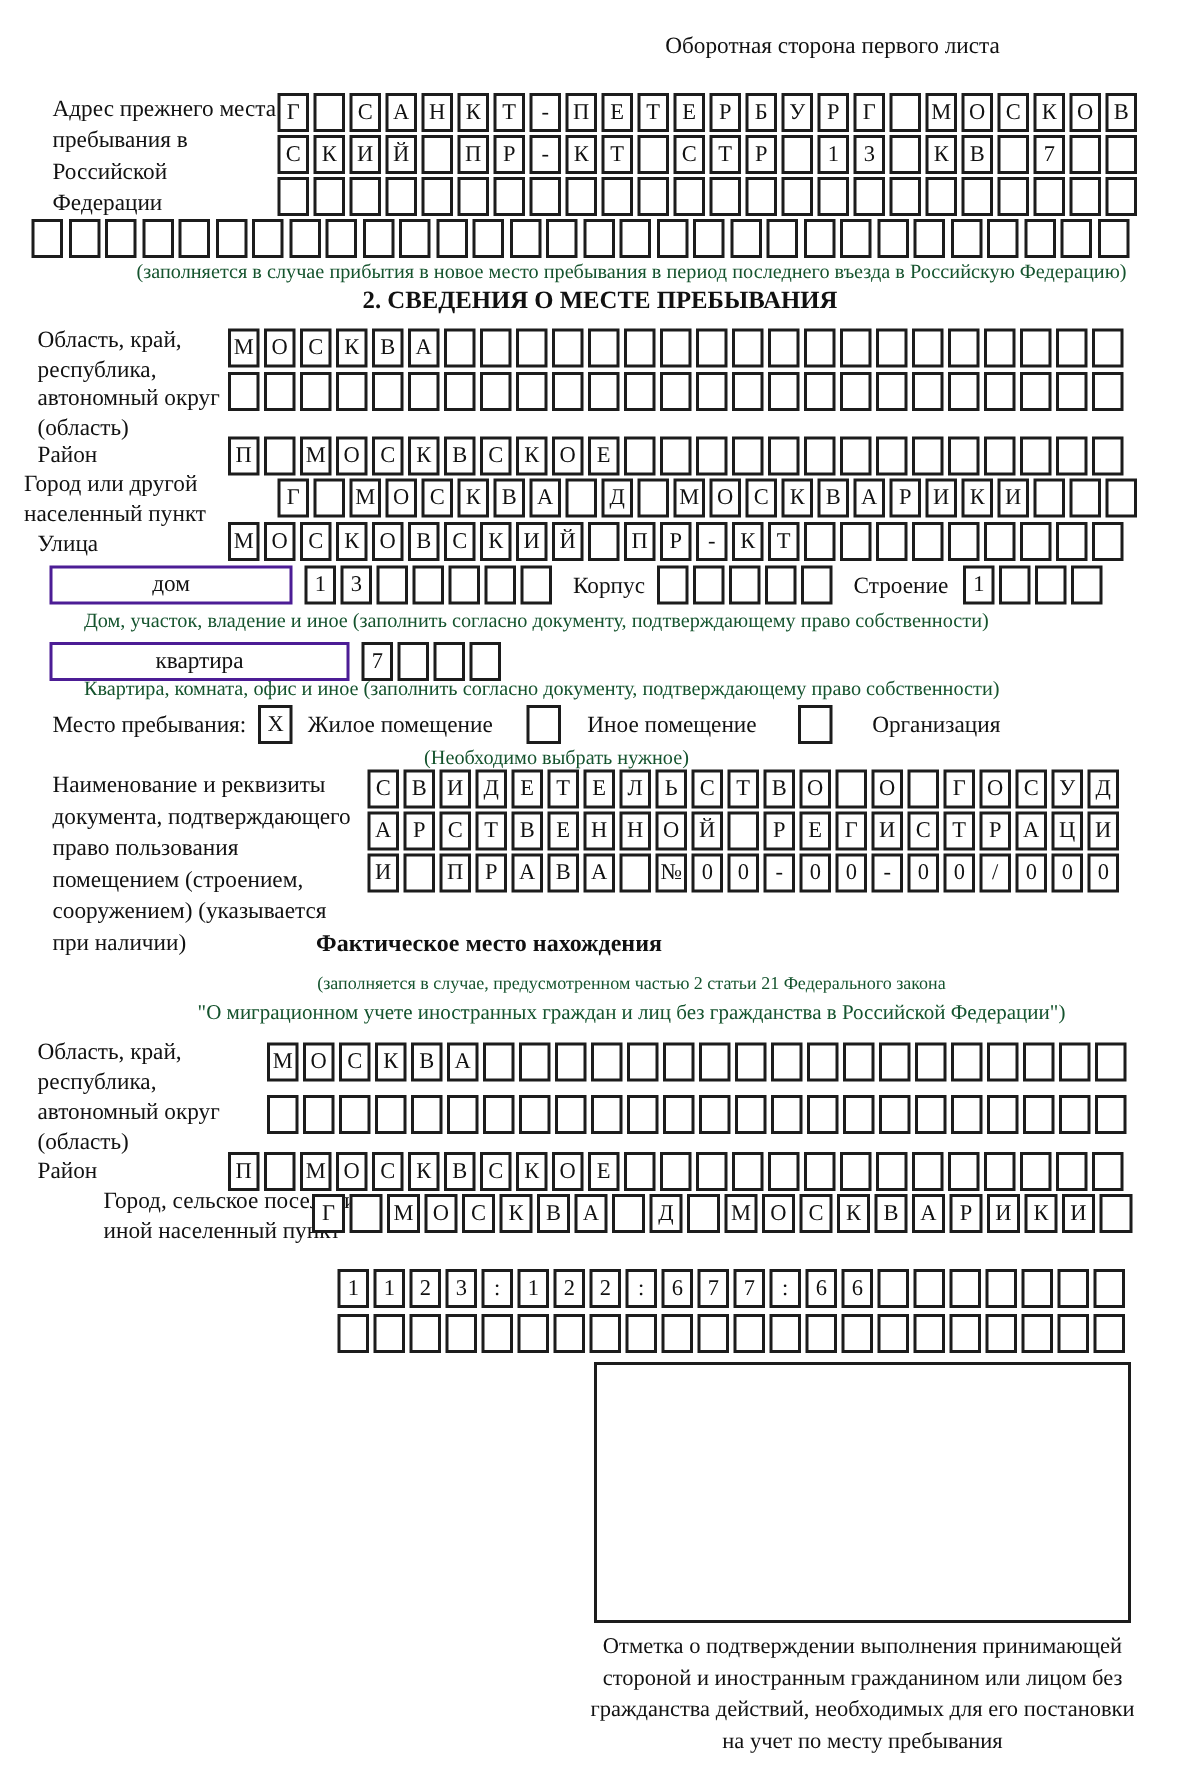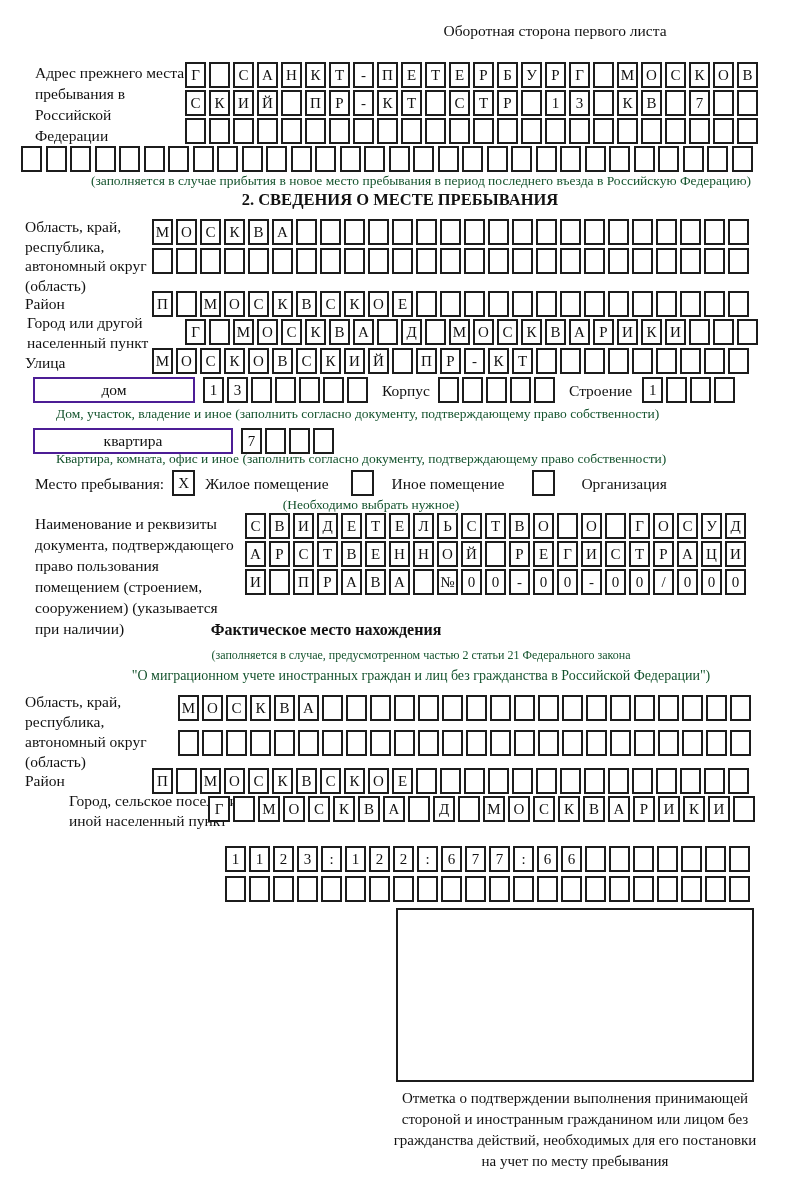--- a/index.html
+++ b/index.html
@@ -231,21 +231,21 @@
       <span class="cell"></span>
       <span class="cell"></span>
       <span class="cell"></span>
       <span class="cell"></span>
       <span class="cell"></span>
       <span class="cell"></span>
       <span class="cell"></span>
       <span class="cell"></span>
     </div>
 
-  <div class="abs lbl tight" style="top:313px; left:27px; width:158px;">Город или другой населенный пункт</div>
+  <div class="abs lbl tight" style="top:313px; left:16px; width:158px;">Город или другой населенный пункт</div>
   <div class="abs boxrow" style="top:319px; left:185px;">
       <span class="cell">Г</span>
       <span class="cell"></span>
       <span class="cell">М</span>
       <span class="cell">О</span>
       <span class="cell">С</span>
       <span class="cell">К</span>
       <span class="cell">В</span>
       <span class="cell">А</span>
       <span class="cell"></span>

